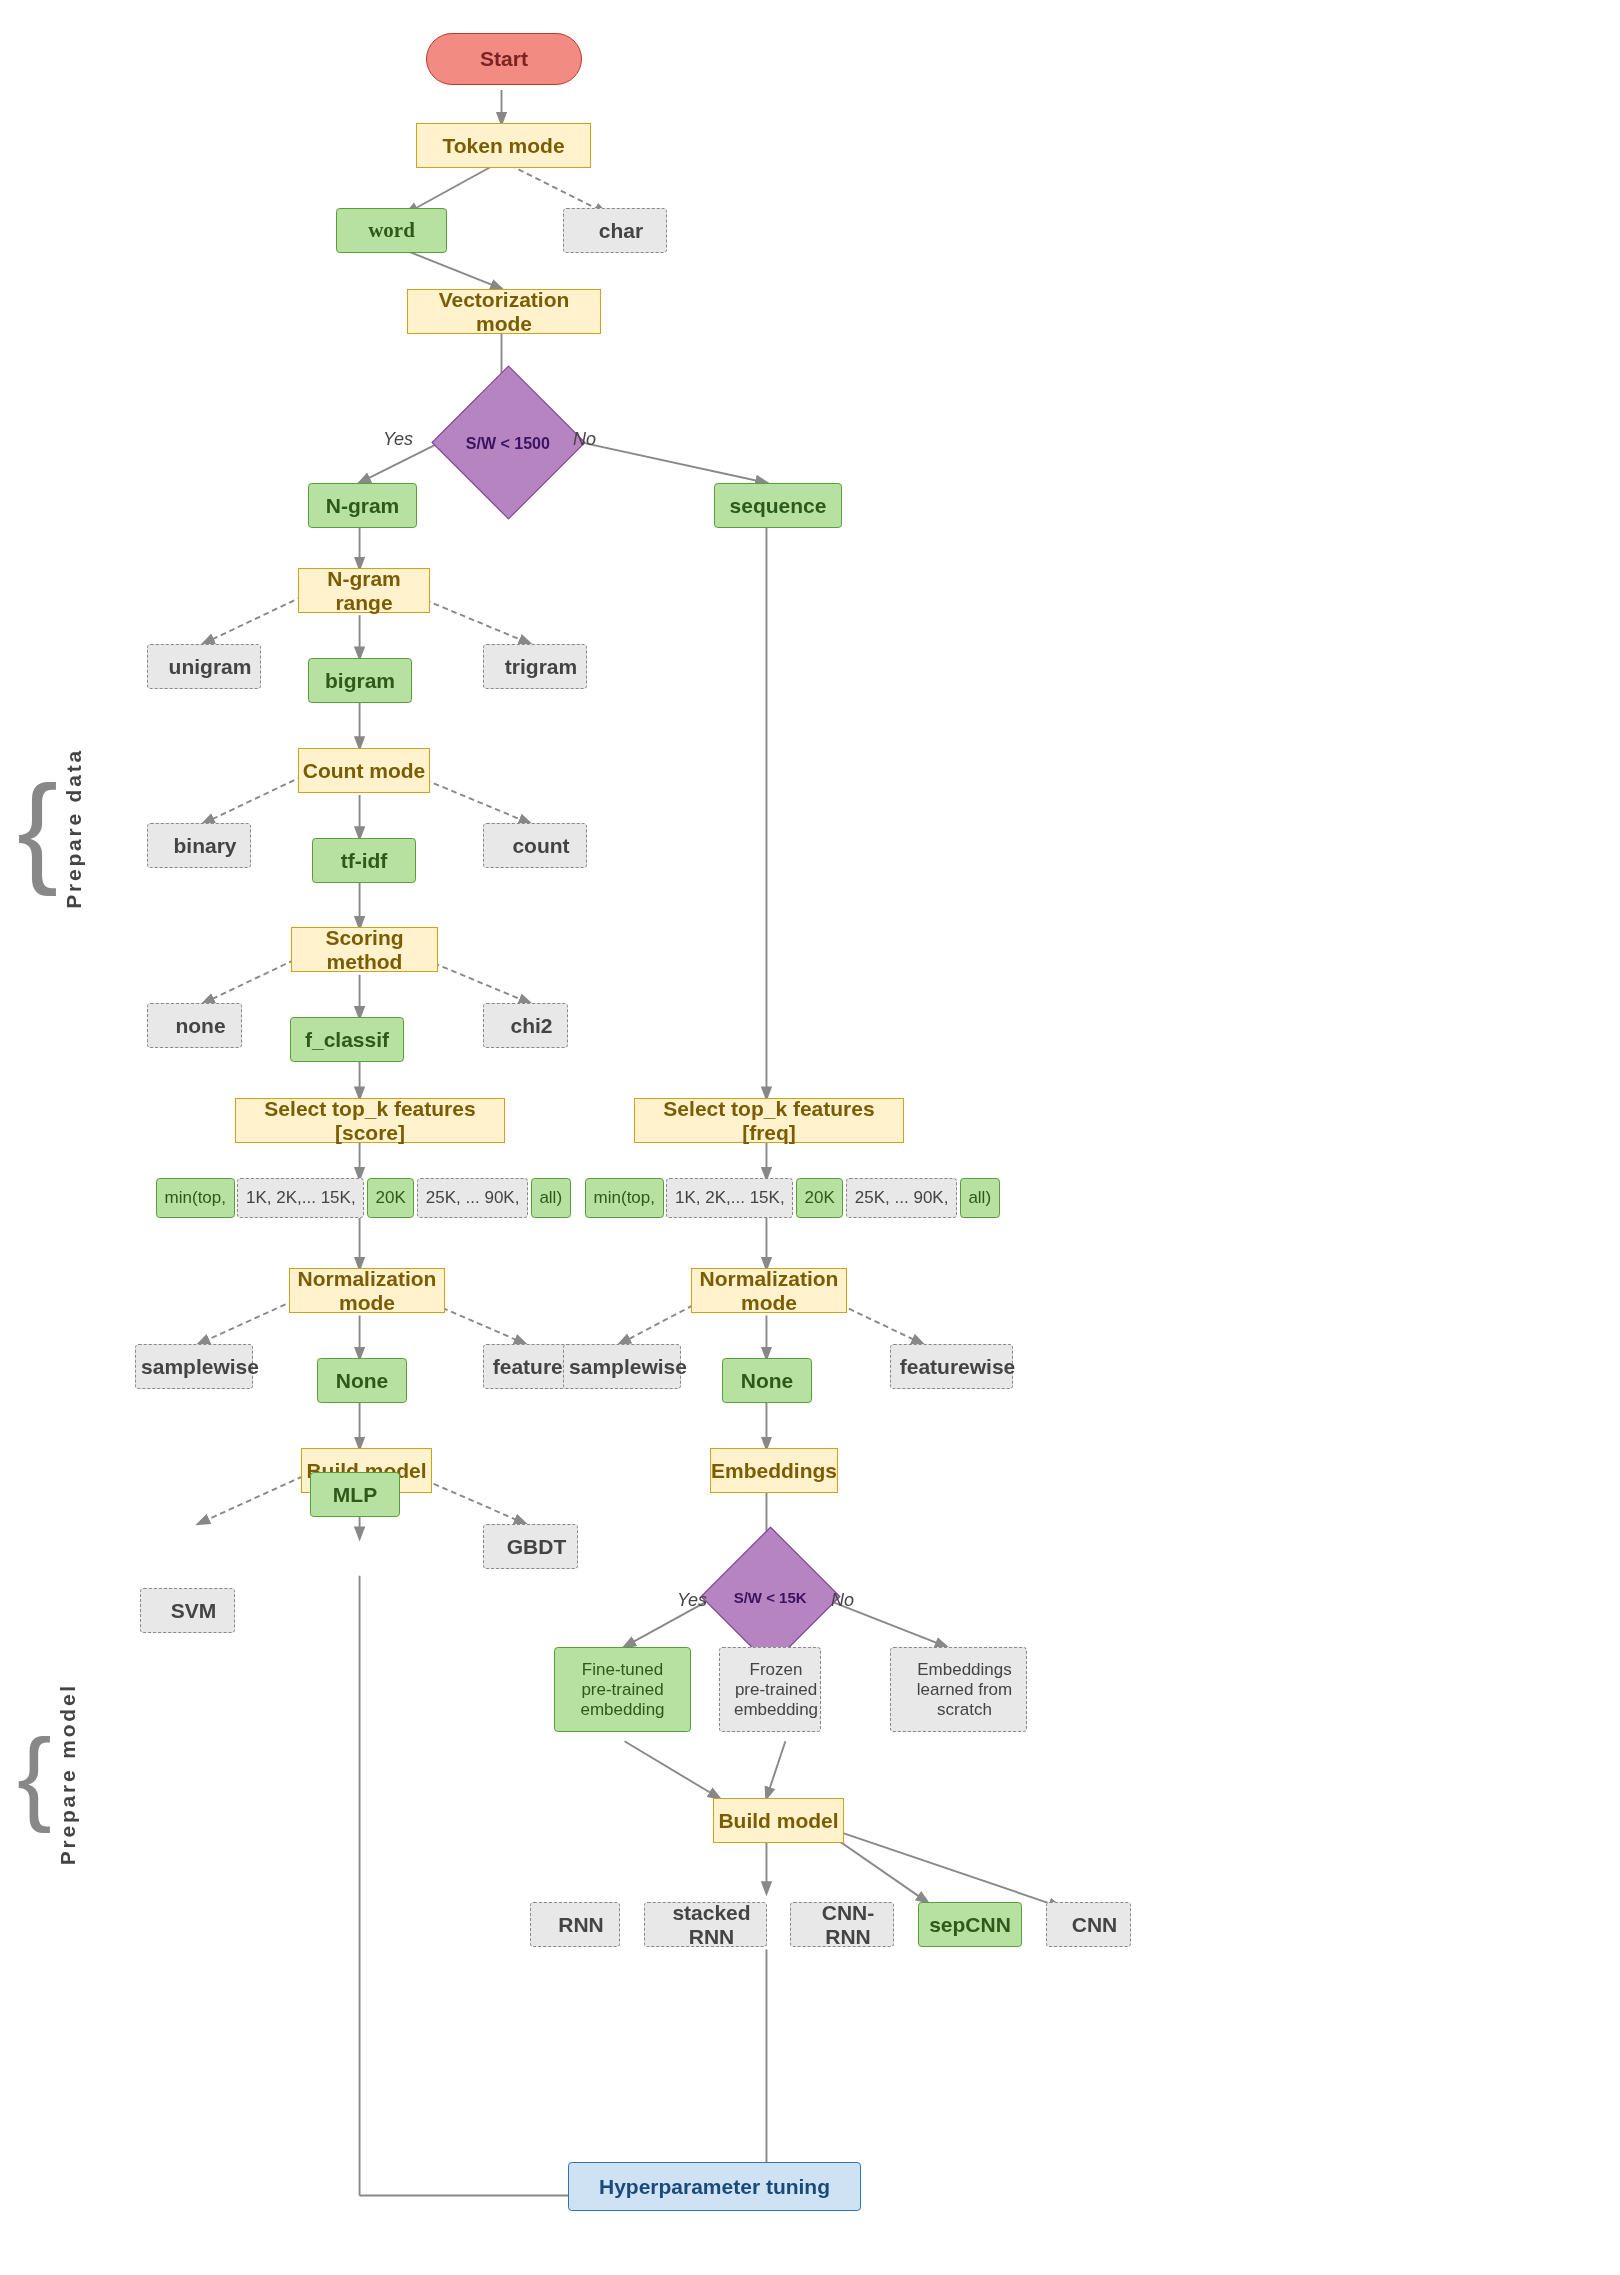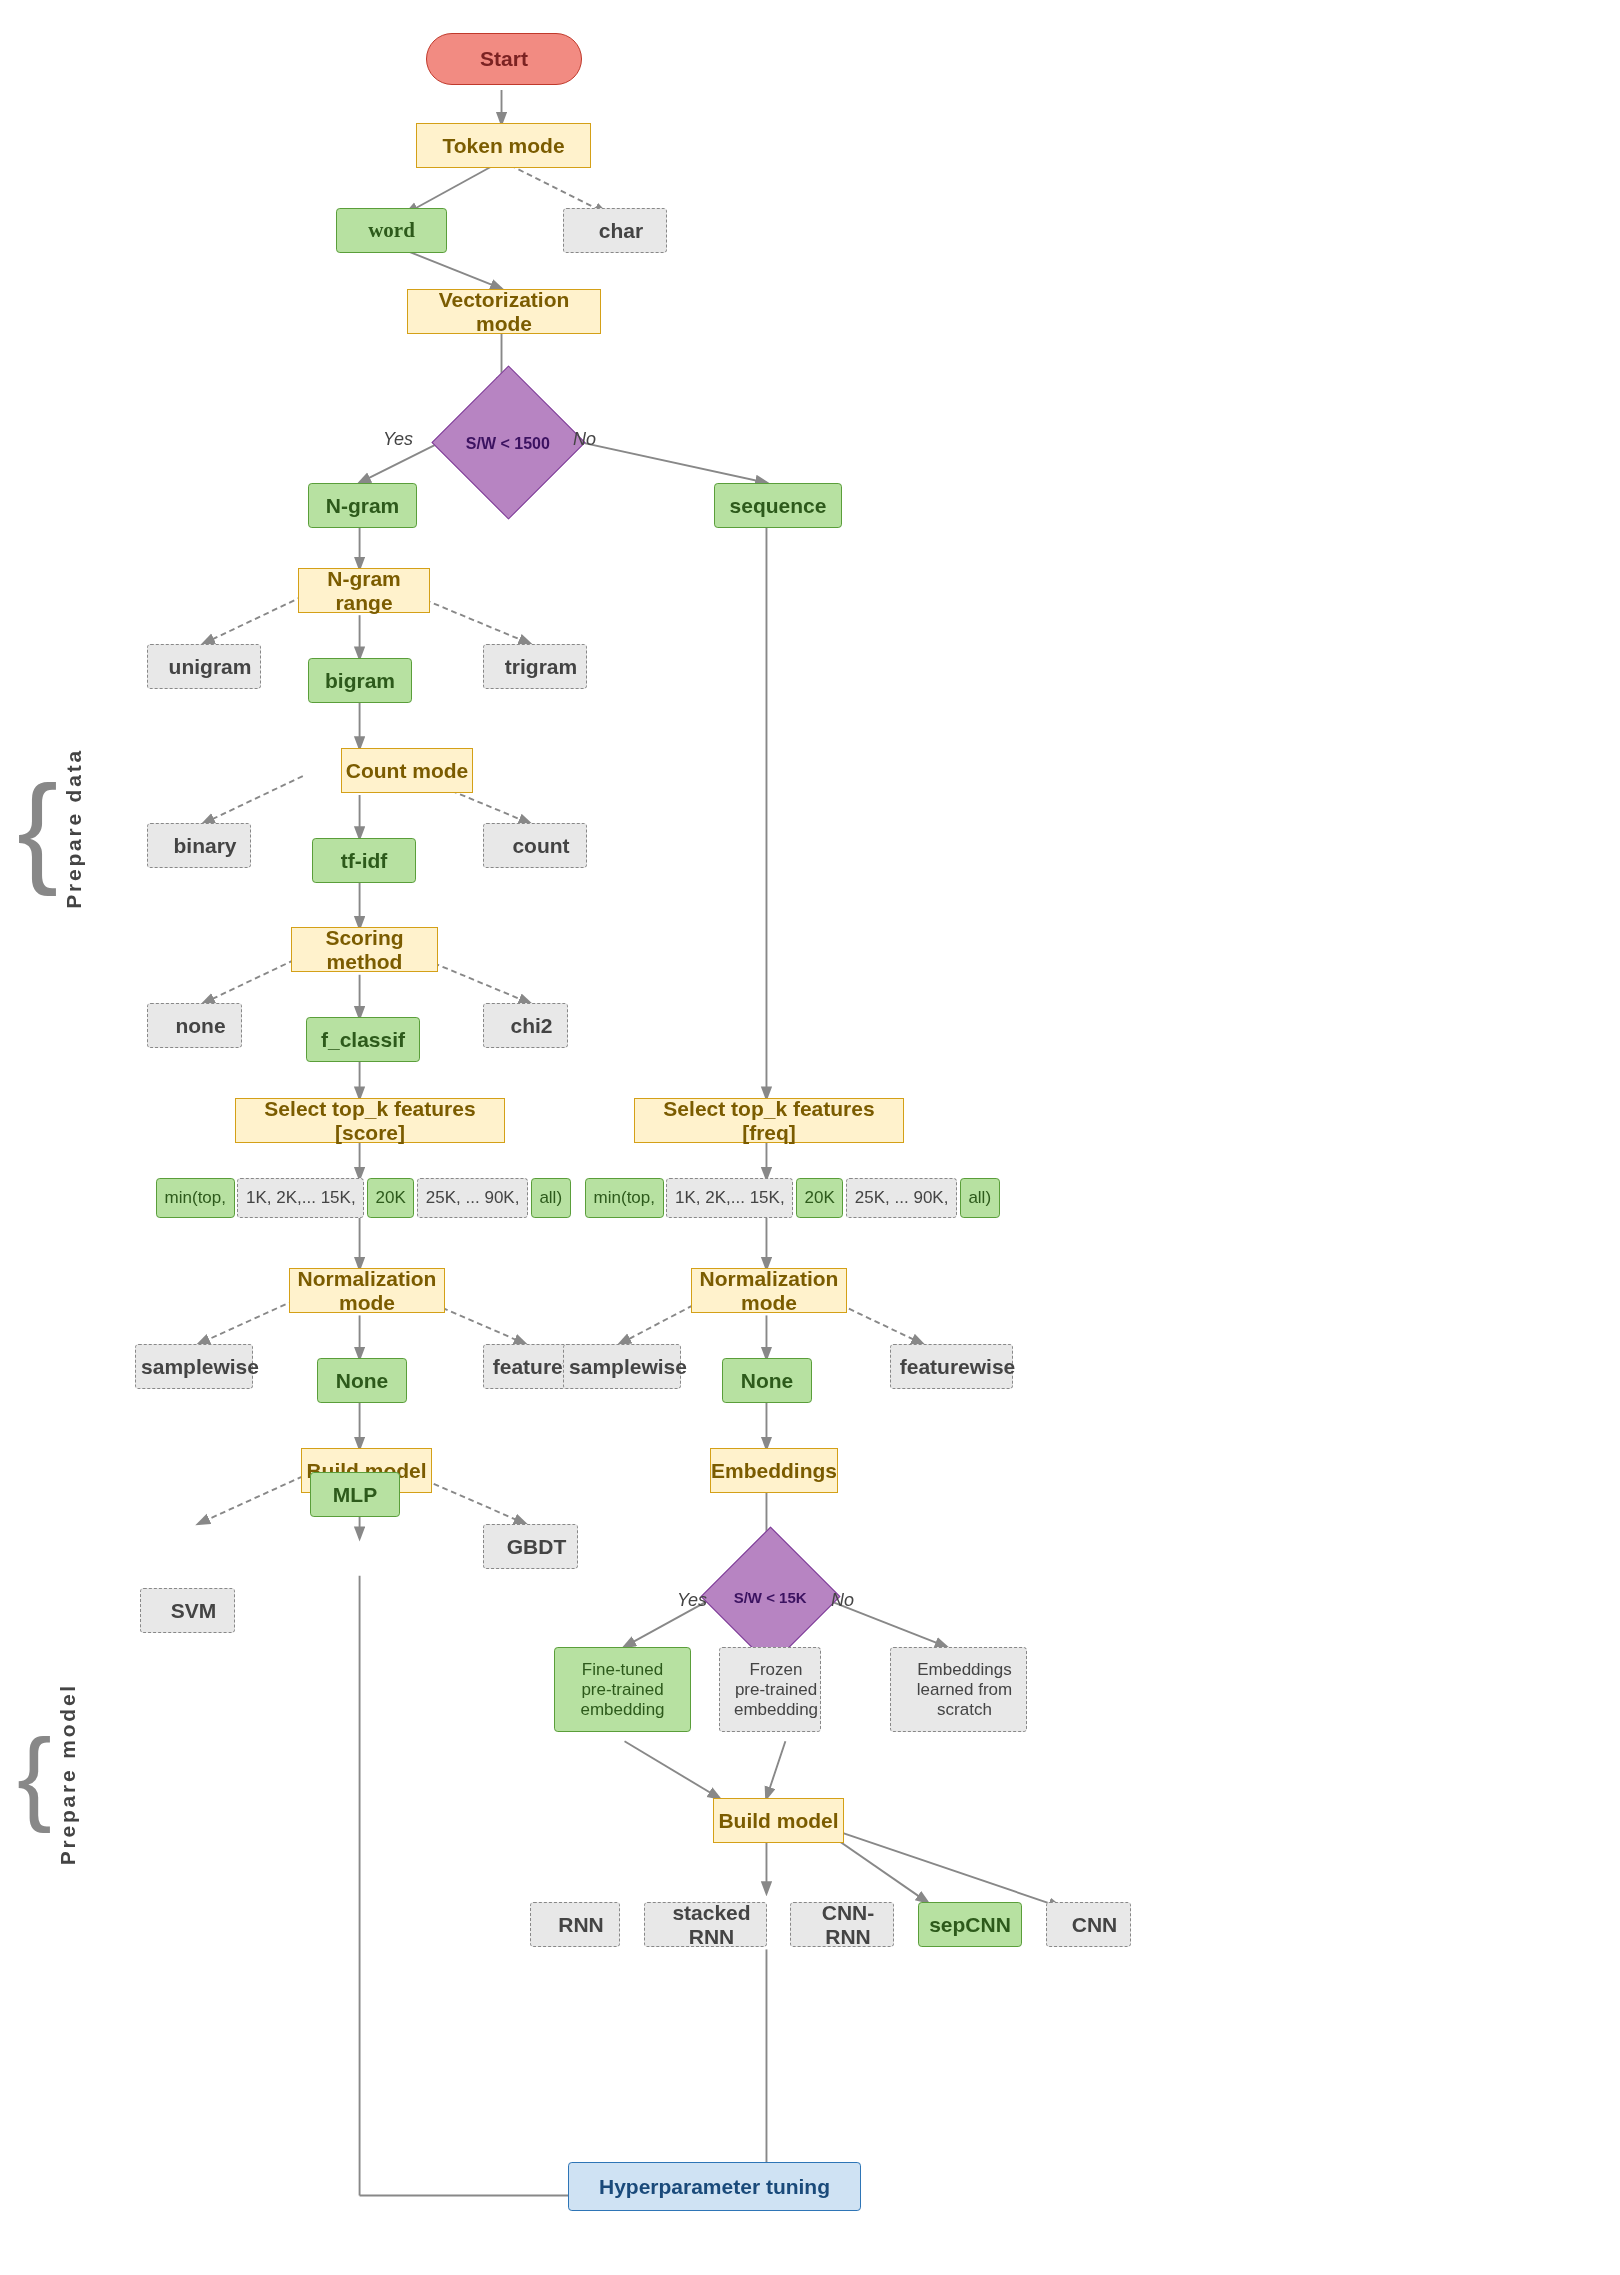--- a/index.html
+++ b/index.html
@@ -249,21 +249,21 @@
   </div>
 
   <div class="node node-rect-green" style="left:308px; top:658px; width:104px; height:45px;">
     <span>bigram</span>
   </div>
 
   <div class="node node-rect-gray" style="left:483px; top:644px; width:104px; height:45px;">
     <span>trigram</span>
   </div>
 
-  <div class="node node-rect-yellow" style="left:298px; top:748px; width:132px; height:45px;margin-left:43px;">
+  <div class="node node-rect-yellow" style="left:298px; top:748px; width:132px; height:45px;">
     <span>Count mode</span>
   </div>
 
   <div class="node node-rect-gray" style="left:147px; top:823px; width:104px; height:45px;">
     <span>binary</span>
   </div>
 
   <div class="node node-rect-green" style="left:312px; top:838px; width:104px; height:45px;">
     <span>tf-idf</span>
   </div>
@@ -273,21 +273,21 @@
   </div>
 
   <div class="node node-rect-yellow" style="left:291px; top:927px; width:147px; height:45px;">
     <span>Scoring method</span>
   </div>
 
   <div class="node node-rect-gray" style="left:147px; top:1003px; width:95px; height:45px;">
     <span>none</span>
   </div>
 
-  <div class="node node-rect-green" style="left:306px; top:1017px; width:114px; height:45px;">
+  <div class="node node-rect-green" style="left:290px; top:1017px; width:114px; height:45px;">
     <span>f_classif</span>
   </div>
 
   <div class="node node-rect-gray" style="left:483px; top:1003px; width:85px; height:45px;">
     <span>chi2</span>
   </div>
 
   <div class="node node-rect-yellow" style="left:235px; top:1098px; width:270px; height:45px;">
     <span>Select top_k features [score]</span>
   </div>

